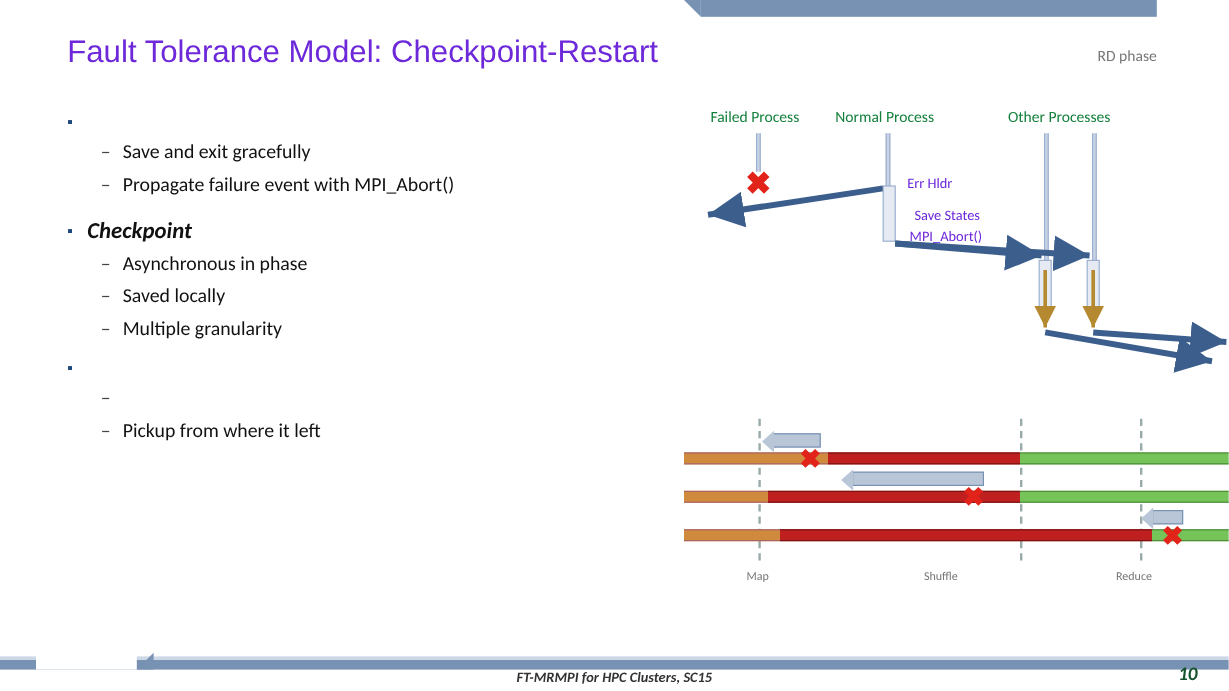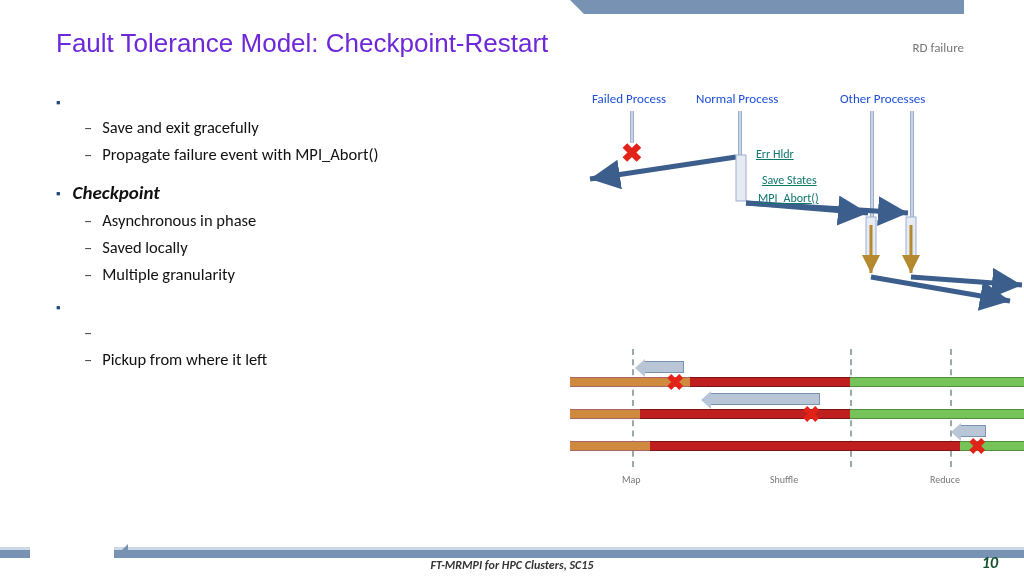--- a/index.html
+++ b/index.html
@@ -33,24 +33,24 @@
   .bullet1 { display: flex; align-items: baseline; margin-bottom: 6px; }
   .sq { color: #1f497d; font-size: 13px; margin-right: 12px; position: relative; top: -1px;}
   .b1txt { font-weight: bold; font-style: italic; font-size: 19px; }
   .bullet2 { display: flex; align-items: baseline; margin: 0 0 7px 28px; font-size: 16.5px; }
   .dash { color: #444; margin-right: 10px; }
   .spacer { height: 10px; }
 
   .diagram-top {
     position: absolute; top: 85px; left: 570px; width: 460px; height: 250px;
   }
-  .dlabel { position: absolute; color: #1d4ed8; font-size: 13px; }
+  .dlabel { position: absolute; color: #15803d; font-size: 13px; }
   .proc-line { position: absolute; width: 4px; background: #c9d3e4; border-left:1px solid #9bb0cf; border-right:1px solid #9bb0cf;}
   .cross { color: #e2231a; font-weight: bold; }
-  .small-lbl { position: absolute; color: #0f766e; font-size: 12px; text-decoration: underline; }
+  .small-lbl { position: absolute; color: #6d28d9; font-size: 12px; }
 
   .phases {
     position: absolute; top: 345px; left: 570px; width: 454px; height: 160px;
   }
   .phase-dash {
     position: absolute; top: 4px; height: 118px; width: 0;
     border-left: 2px dashed #9aa;
   }
   .bar {
     position: absolute; height: 10px;
@@ -95,21 +95,21 @@
     position: absolute; bottom: 4px; right: 26px;
     font-style: italic; font-weight: bold; font-size: 16px; color: #14532d;
   }
 </style>
 </head>
 <body>
 
 <div class="tab-top"></div>
 
 <div class="title">Fault Tolerance Model: Checkpoint-Restart</div>
-<div class="rd-record">RD failure</div>
+<div class="rd-record">RD phase</div>
 
 <div class="content">
   <div class="bullet1">
     <span class="sq">▪</span>
   </div>
   <div class="bullet2">
       <span class="dash">–</span>
       <span>Save and exit gracefully</span>
     </div>
   <div class="bullet2">

